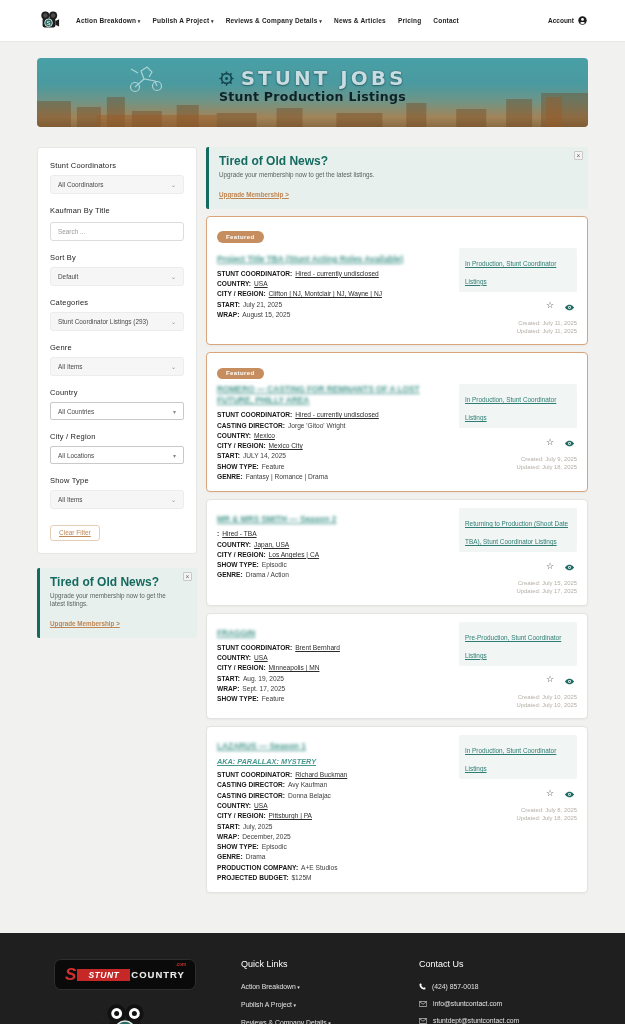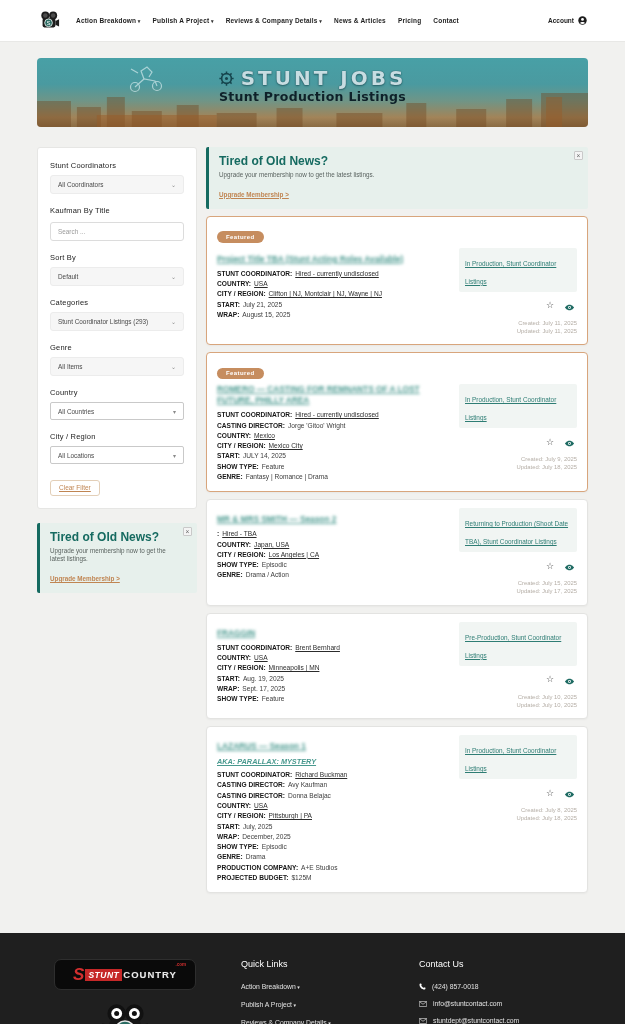--- a/index.html
+++ b/index.html
@@ -85,21 +85,21 @@
   .star { font-size:9px; color:#4a4a4a; line-height:9px; }
   .cmeta { text-align:right; font-size:5.9px; color:#b5aea6; line-height:8.2px; }
 
   
   .footer { background:#1f1f1f; margin-top:18px; padding:26px 37px 18px; display:flex; gap:28px; }
   .fcol1 { width:176px; flex:none; display:flex; flex-direction:column; align-items:center; }
   .access-logo { width:142px; height:31px; background:#0a0a0a; border:1px solid #2e2e2e; border-radius:7px;
     display:flex; align-items:center; justify-content:center; position:relative; gap:1px; }
   .al-s { font-size:17px; font-weight:bold; font-style:italic; color:#d32f2f; line-height:17px; }
   .al-stunt { background:#c62828; color:#fff; font-size:8.5px; font-weight:bold; font-style:italic;
-    padding:1px 3px; letter-spacing:.5px; }
+    padding:1px 11px; letter-spacing:.5px; }
   .al-access { font-size:9.5px; font-weight:bold; color:#e9e9e9; letter-spacing:1px;
     text-shadow:0 0 1px #555; }
   .al-com { position:absolute; top:2px; right:9px; font-size:4.5px; color:#d32f2f; font-weight:bold; }
   .fc-cam { margin:11px 0 5px; }
   .fhead { font-size:9px; font-weight:normal; color:#fff; margin-bottom:14px; }
   .flink { display:block; font-size:6.8px; color:#e3e3e3; margin-bottom:11px; }
   .flink.dd::after { content:" ▾"; font-size:5px; }
   .fcol2 { width:150px; flex:none; }
   .fcontact-row { display:flex; align-items:center; gap:6px; margin-bottom:10px; }
   .fcontact-txt { font-size:6.8px; color:#e3e3e3; }
@@ -240,20 +240,27 @@
           <span class="chev">▾</span>
         </div>
       </div>
       <div class="fsec">
         <div class="flabel">City / Region</div>
         <div class="fsel native">
           <span>All Locations</span>
           <span class="chev">▾</span>
         </div>
       </div>
+      <div class="fsec">
+        <div class="flabel">Show Type</div>
+        <div class="fsel">
+          <span>All Items</span>
+          <span class="chev">⌄</span>
+        </div>
+      </div>
       <a class="clear-btn">Clear Filter</a>
     </div>
 
     <div class="notice sb-notice">
       <span class="notice-x">×</span>
       <div class="notice-title">Tired of Old News?</div>
       <div class="notice-body">Upgrade your membership now to get the latest listings.</div>
       <a class="notice-link">Upgrade Membership &gt;</a>
     </div>
   </aside>

